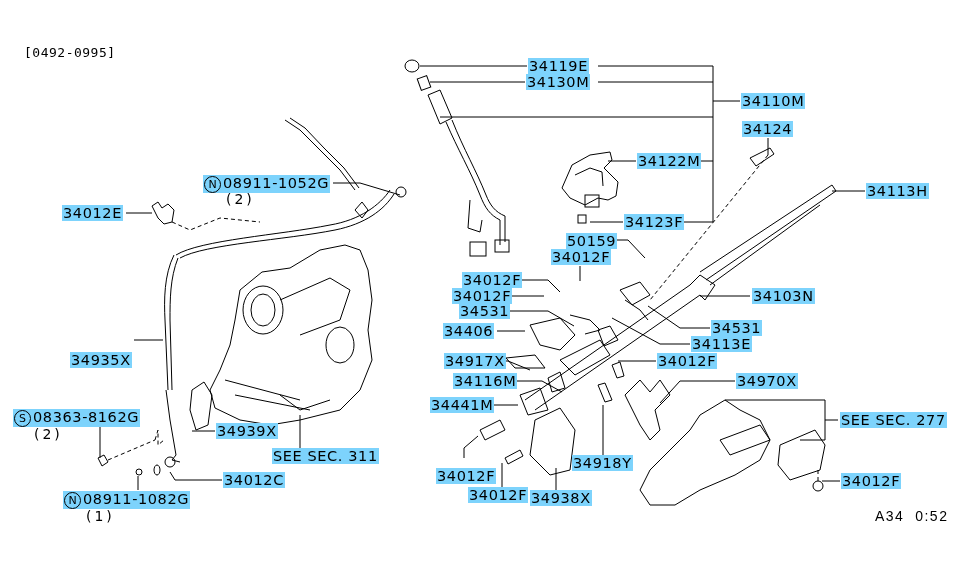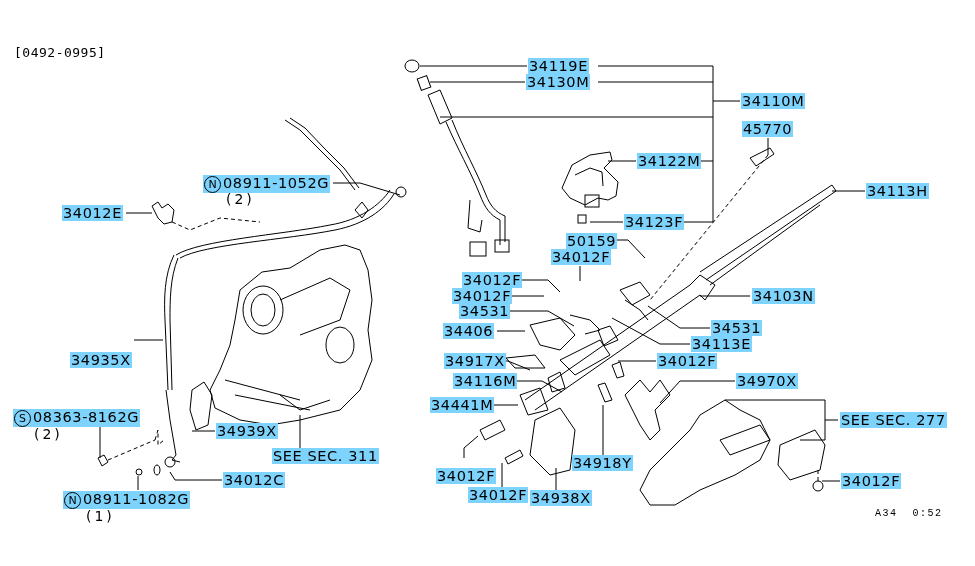--- a/index.html
+++ b/index.html
@@ -4,22 +4,22 @@
 <style>
   html, body { margin: 0; padding: 0; background: #ffffff; }
   body { width: 975px; height: 566px; position: relative; overflow: hidden;
          font-family: "DejaVu Sans Mono", monospace; color: #000; }
   #diagram { position: absolute; left: 0; top: 0; width: 975px; height: 566px; }
   .lbl { position: absolute; font-family: "DejaVu Sans", sans-serif; font-size: 14.5px;
          letter-spacing: 0.6px; line-height: 16px; white-space: nowrap; background: #7dd3fc; padding: 0 1px; }
   .qty { position: absolute; font-family: "DejaVu Sans", sans-serif; font-size: 14px; letter-spacing: 3px; white-space: nowrap; }
   .circ { display: inline-block; width: 15px; height: 15px; border: 1px solid #000; border-radius: 50%;
           font-size: 11px; line-height: 15px; text-align: center; margin-right: 2px; letter-spacing: 0; vertical-align: 0px; }
-  .hdr { position: absolute; left: 14px; top: 45px; font-family: "DejaVu Sans Mono", monospace; font-size: 13px; letter-spacing: 0.5px; }
-  .code { position: absolute; left: 875px; top: 508px; font-family: Liberation Mono, monospace; font-size: 10px; letter-spacing: 1.5px; }
+  .hdr { position: absolute; left: 24px; top: 45px; font-family: "DejaVu Sans Mono", monospace; font-size: 13px; letter-spacing: 0.5px; }
+  .code { position: absolute; left: 875px; top: 508px; font-family: Liberation Sans, sans-serif; font-size: 14px; letter-spacing: 1.5px; }
   svg line, svg polyline, svg path, svg rect, svg ellipse, svg circle, svg polygon { stroke: #000; fill: none; stroke-width: 1; }
   .dash { stroke-dasharray: 4 3; }
 </style>
 </head>
 <body>
 
 <svg id="diagram" viewBox="0 0 975 566" xmlns="http://www.w3.org/2000/svg">
 
   <g>
     <line x1="420" y1="66" x2="527" y2="66"></line>
@@ -148,21 +148,21 @@
     <line x1="108" y1="460" x2="155" y2="440" class="dash"></line>
     <polyline class="dash" points="155,440 158,430 158,445 164,440"></polyline>
   </g>
 </svg>
 
 <div class="hdr">[0492-0995]</div>
 
 <div class="lbl" style="left:528px;top:58px">34119E</div>
 <div class="lbl" style="left:526px;top:74px">34130M</div>
 <div class="lbl" style="left:741px;top:93px">34110M</div>
-<div class="lbl" style="left:742px;top:121px">45770</div>
+<div class="lbl" style="left:742px;top:121px">34124</div>
 <div class="lbl" style="left:637px;top:153px">34122M</div>
 <div class="lbl" style="left:866px;top:183px">34113H</div>
 <div class="lbl" style="left:624px;top:214px">34123F</div>
 <div class="lbl" style="left:566px;top:233px">50159</div>
 <div class="lbl" style="left:551px;top:249px">34012F</div>
 <div class="lbl" style="left:462px;top:272px">34012F</div>
 <div class="lbl" style="left:452px;top:288px">34012F</div>
 <div class="lbl" style="left:459px;top:303px">34531</div>
 <div class="lbl" style="left:443px;top:323px">34406</div>
 <div class="lbl" style="left:752px;top:288px">34103N</div>

